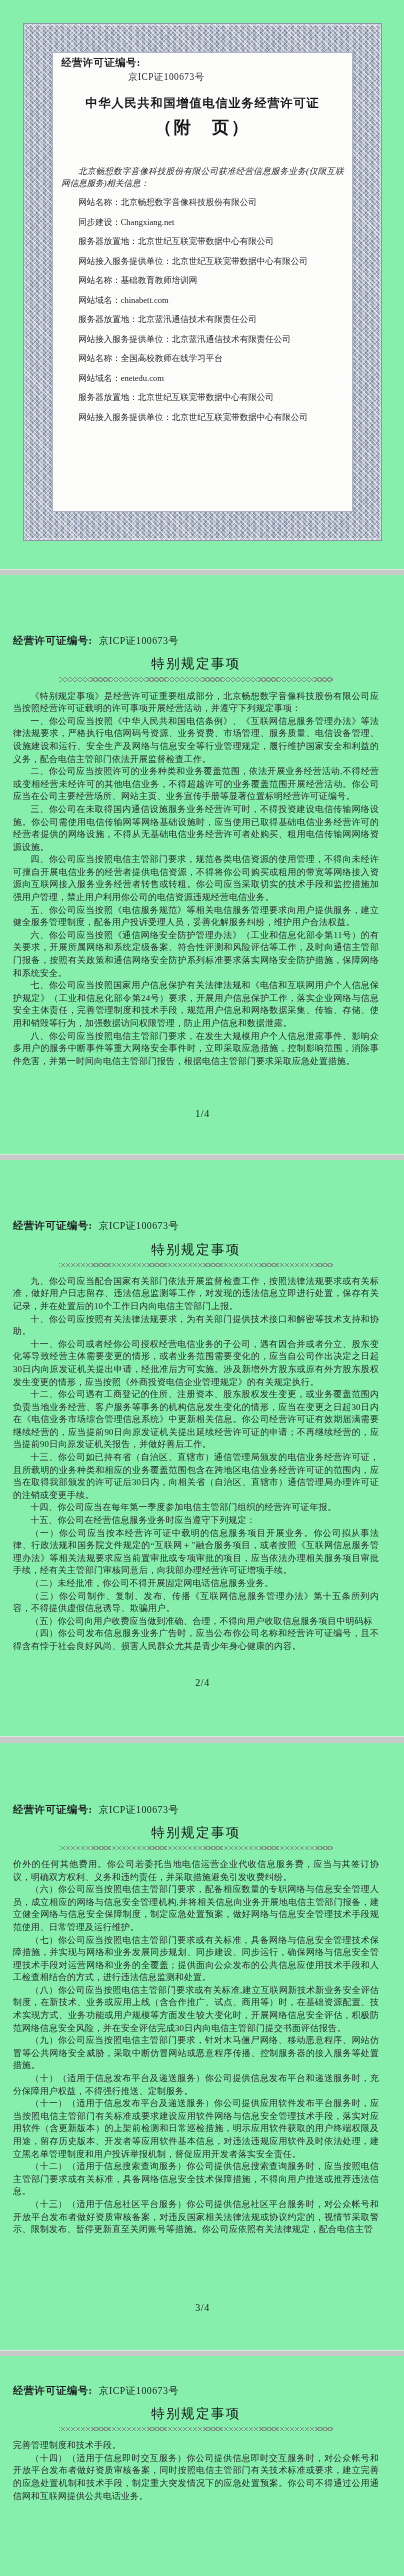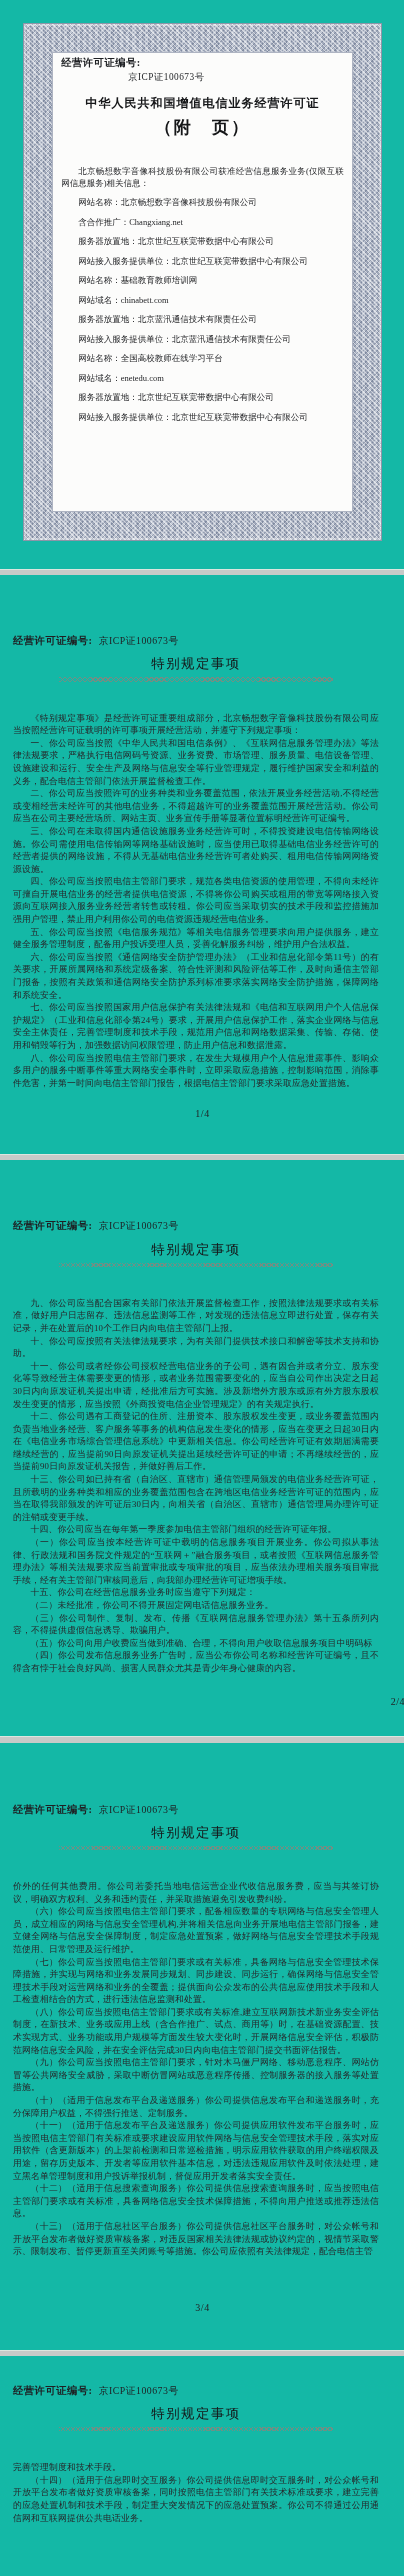--- a/index.html
+++ b/index.html
@@ -3,21 +3,21 @@
 <meta charset="utf-8">
 <style>
   html,body{margin:0;padding:0;}
   body{
     width:405px;
     background:#ffffff;
     font-family:"Liberation Serif","DejaVu Serif",serif;
     color:#26272a;
   }
   .doc{width:405px;height:2873px;overflow:hidden;background:#fbfbfa;}
-  .page{position:relative;background:#14b8a6;box-sizing:border-box;}
+  .page{position:relative;background:#86efac;box-sizing:border-box;}
   .divider{height:6.2px;background:#c7cac8;border-top:1px solid #dce6df;box-sizing:border-box;}
 
   
   .cert{height:569px;}
   .cert-frame{
     position:absolute;left:23px;top:23px;width:359px;height:518px;box-sizing:border-box;
     background-color:#b2b9c8;
     background-image:
       repeating-linear-gradient(45deg, rgba(255,255,255,.55) 0 1px, rgba(255,255,255,0) 1px 3.1px),
       repeating-linear-gradient(-45deg, rgba(73,88,117,.38) 0 1px, rgba(73,88,117,0) 1px 3.1px),
@@ -28,62 +28,62 @@
   .cert-inner{
     position:absolute;left:28px;top:28px;right:28px;bottom:28px;
     background:#fcfcfb;border:0.5px solid #aeb4c2;
     padding:0 8.2px;box-sizing:border-box;
   }
   .lic-label{font-weight:bold;font-size:10.3px;letter-spacing:0.5px;color:#1e2023;}
   .cert .lic-label{display:block;margin-top:3.1px;}
   .cert .lic-number{font-size:9.3px;letter-spacing:0.5px;margin:1px 0 0 67px;color:#1e2023;}
   .cert-title{font-size:12px;font-weight:bold;text-align:center;letter-spacing:1px;margin:11.3px 0 0;color:#151618;}
   .cert-subtitle{font-size:17px;font-weight:bold;text-align:center;letter-spacing:2.1px;margin:4.1px 0 0;color:#151618;}
-  .cert-intro{font-size:8.5px;line-height:11.3px;text-indent:2em;text-align:justify;margin:27px 0 0;}
+  .cert-intro{font-size:8.5px;line-height:11.3px;text-indent:2em;text-align:justify;margin:27px 0 0;font-style:italic;}
   .cert-entry{font-size:8.5px;line-height:11.3px;text-indent:2em;text-align:justify;margin:8.2px 0 0;}
 
   
   .sp{padding-left:13px;padding-right:26px;}
   .sp1{height:579px;padding-top:59px;}
   .sp2{height:576px;padding-top:59px;}
   .sp3{height:607px;padding-top:60px;}
   .sp4{height:518px;padding-top:28px;}
   .sp-header{white-space:nowrap;}
   .sp-header .lic-label{font-size:10.3px;}
   .sp-header .lic-number-inline{font-size:9.8px;letter-spacing:0.5px;margin-left:4.1px;color:#1e2023;}
   .sp-title{font-size:13.4px;font-weight:normal;text-align:center;letter-spacing:1.5px;margin:7.2px 0 0;color:#151618;}
   .zigzag{
     width:274px;height:4.1px;margin:4.1px auto 0;
     background-image:
       repeating-linear-gradient(135deg, rgba(125,138,128,.85) 0 1px, rgba(125,138,128,0) 1px 3.6px),
       repeating-linear-gradient(45deg, rgba(125,138,128,.85) 0 1px, rgba(125,138,128,0) 1px 3.6px);
   }
-  .sp-body{margin-top:30px;}
+  .sp-body{margin-top:8px;}
   .para{font-size:8.8px;line-height:12.6px;text-indent:2em;text-align:justify;margin:0;letter-spacing:0.2px;}
   .para.cont{text-indent:0;}
   .page-num{position:absolute;left:0;right:0;text-align:center;font-size:10px;letter-spacing:0.5px;color:#202225;}
   .sp1 .page-num{top:533px;}
-  .sp2 .page-num{top:536px;text-align:right;}
+  .sp2 .page-num{top:517px;}
   .sp3 .page-num{top:559px;}
 </style>
 </head>
 <body>
 
 <div class="doc">
 
   <section class="page cert">
     <div class="cert-frame">
       <div class="cert-inner">
         <span class="lic-label">经营许可证编号:</span>
         <div class="lic-number">京ICP证100673号</div>
         <h1 class="cert-title">中华人民共和国增值电信业务经营许可证</h1>
         <div class="cert-subtitle">（附　页）</div>
         <p class="cert-intro">北京畅想数字音像科技股份有限公司获准经营信息服务业务(仅限互联网信息服务)相关信息：</p>
         <p class="cert-entry">网站名称：北京畅想数字音像科技股份有限公司</p>
-        <p class="cert-entry">含合作推广：Changxiang.net</p>
+        <p class="cert-entry">同步建设：Changxiang.net</p>
         <p class="cert-entry">服务器放置地：北京世纪互联宽带数据中心有限公司</p>
         <p class="cert-entry">网站接入服务提供单位：北京世纪互联宽带数据中心有限公司</p>
         <p class="cert-entry">网站名称：基础教育教师培训网</p>
         <p class="cert-entry">网站域名：chinabett.com</p>
         <p class="cert-entry">服务器放置地：北京蓝汛通信技术有限责任公司</p>
         <p class="cert-entry">网站接入服务提供单位：北京蓝汛通信技术有限责任公司</p>
         <p class="cert-entry">网站名称：全国高校教师在线学习平台</p>
         <p class="cert-entry">网站域名：enetedu.com</p>
         <p class="cert-entry">服务器放置地：北京世纪互联宽带数据中心有限公司</p>
         <p class="cert-entry">网站接入服务提供单位：北京世纪互联宽带数据中心有限公司</p>
@@ -123,22 +123,22 @@
     </div>
     <h2 class="sp-title">特别规定事项</h2>
     <div class="zigzag"></div>
     <div class="sp-body">
       <p class="para">九、你公司应当配合国家有关部门依法开展监督检查工作，按照法律法规要求或有关标准，做好用户日志留存、违法信息监测等工作，对发现的违法信息立即进行处置，保存有关记录，并在处置后的10个工作日内向电信主管部门上报。</p>
       <p class="para">十、你公司应按照有关法律法规要求，为有关部门提供技术接口和解密等技术支持和协助。</p>
       <p class="para">十一、你公司或者经你公司授权经营电信业务的子公司，遇有因合并或者分立、股东变化等导致经营主体需要变更的情形，或者业务范围需要变化的，应当自公司作出决定之日起30日内向原发证机关提出申请，经批准后方可实施。涉及新增外方股东或原有外方股东股权发生变更的情形，应当按照《外商投资电信企业管理规定》的有关规定执行。</p>
       <p class="para">十二、你公司遇有工商登记的住所、注册资本、股东股权发生变更，或业务覆盖范围内负责当地业务经营、客户服务等事务的机构信息发生变化的情形，应当在变更之日起30日内在《电信业务市场综合管理信息系统》中更新相关信息。你公司经营许可证有效期届满需要继续经营的，应当提前90日向原发证机关提出延续经营许可证的申请；不再继续经营的，应当提前90日向原发证机关报告，并做好善后工作。</p>
       <p class="para">十三、你公司如已持有省（自治区、直辖市）通信管理局颁发的电信业务经营许可证，且所载明的业务种类和相应的业务覆盖范围包含在跨地区电信业务经营许可证的范围内，应当在取得我部颁发的许可证后30日内，向相关省（自治区、直辖市）通信管理局办理许可证的注销或变更手续。</p>
       <p class="para">十四、你公司应当在每年第一季度参加电信主管部门组织的经营许可证年报。</p>
+      <p class="para">十五、你公司在经营信息服务业务时应当遵守下列规定：</p>
       <p class="para">（一）你公司应当按本经营许可证中载明的信息服务项目开展业务。你公司拟从事法律、行政法规和国务院文件规定的“互联网＋”融合服务项目，或者按照《互联网信息服务管理办法》等相关法规要求应当前置审批或专项审批的项目，应当依法办理相关服务项目审批手续，经有关主管部门审核同意后，向我部办理经营许可证增项手续。</p>
-      <p class="para">十五、你公司在经营信息服务业务时应当遵守下列规定：</p>
       <p class="para">（二）未经批准，你公司不得开展固定网电话信息服务业务。</p>
       <p class="para">（三）你公司制作、复制、发布、传播《互联网信息服务管理办法》第十五条所列内容，不得提供虚假信息诱导、欺骗用户。</p>
       <p class="para">（五）你公司向用户收费应当做到准确、合理，不得向用户收取信息服务项目中明码标</p>
       <p class="para">（四）你公司发布信息服务业务广告时，应当公布你公司名称和经营许可证编号，且不得含有悖于社会良好风尚、损害人民群众尤其是青少年身心健康的内容。</p>
     </div>
     <div class="page-num">2/4</div>
   </section>
 
   <div class="divider"></div>
 

